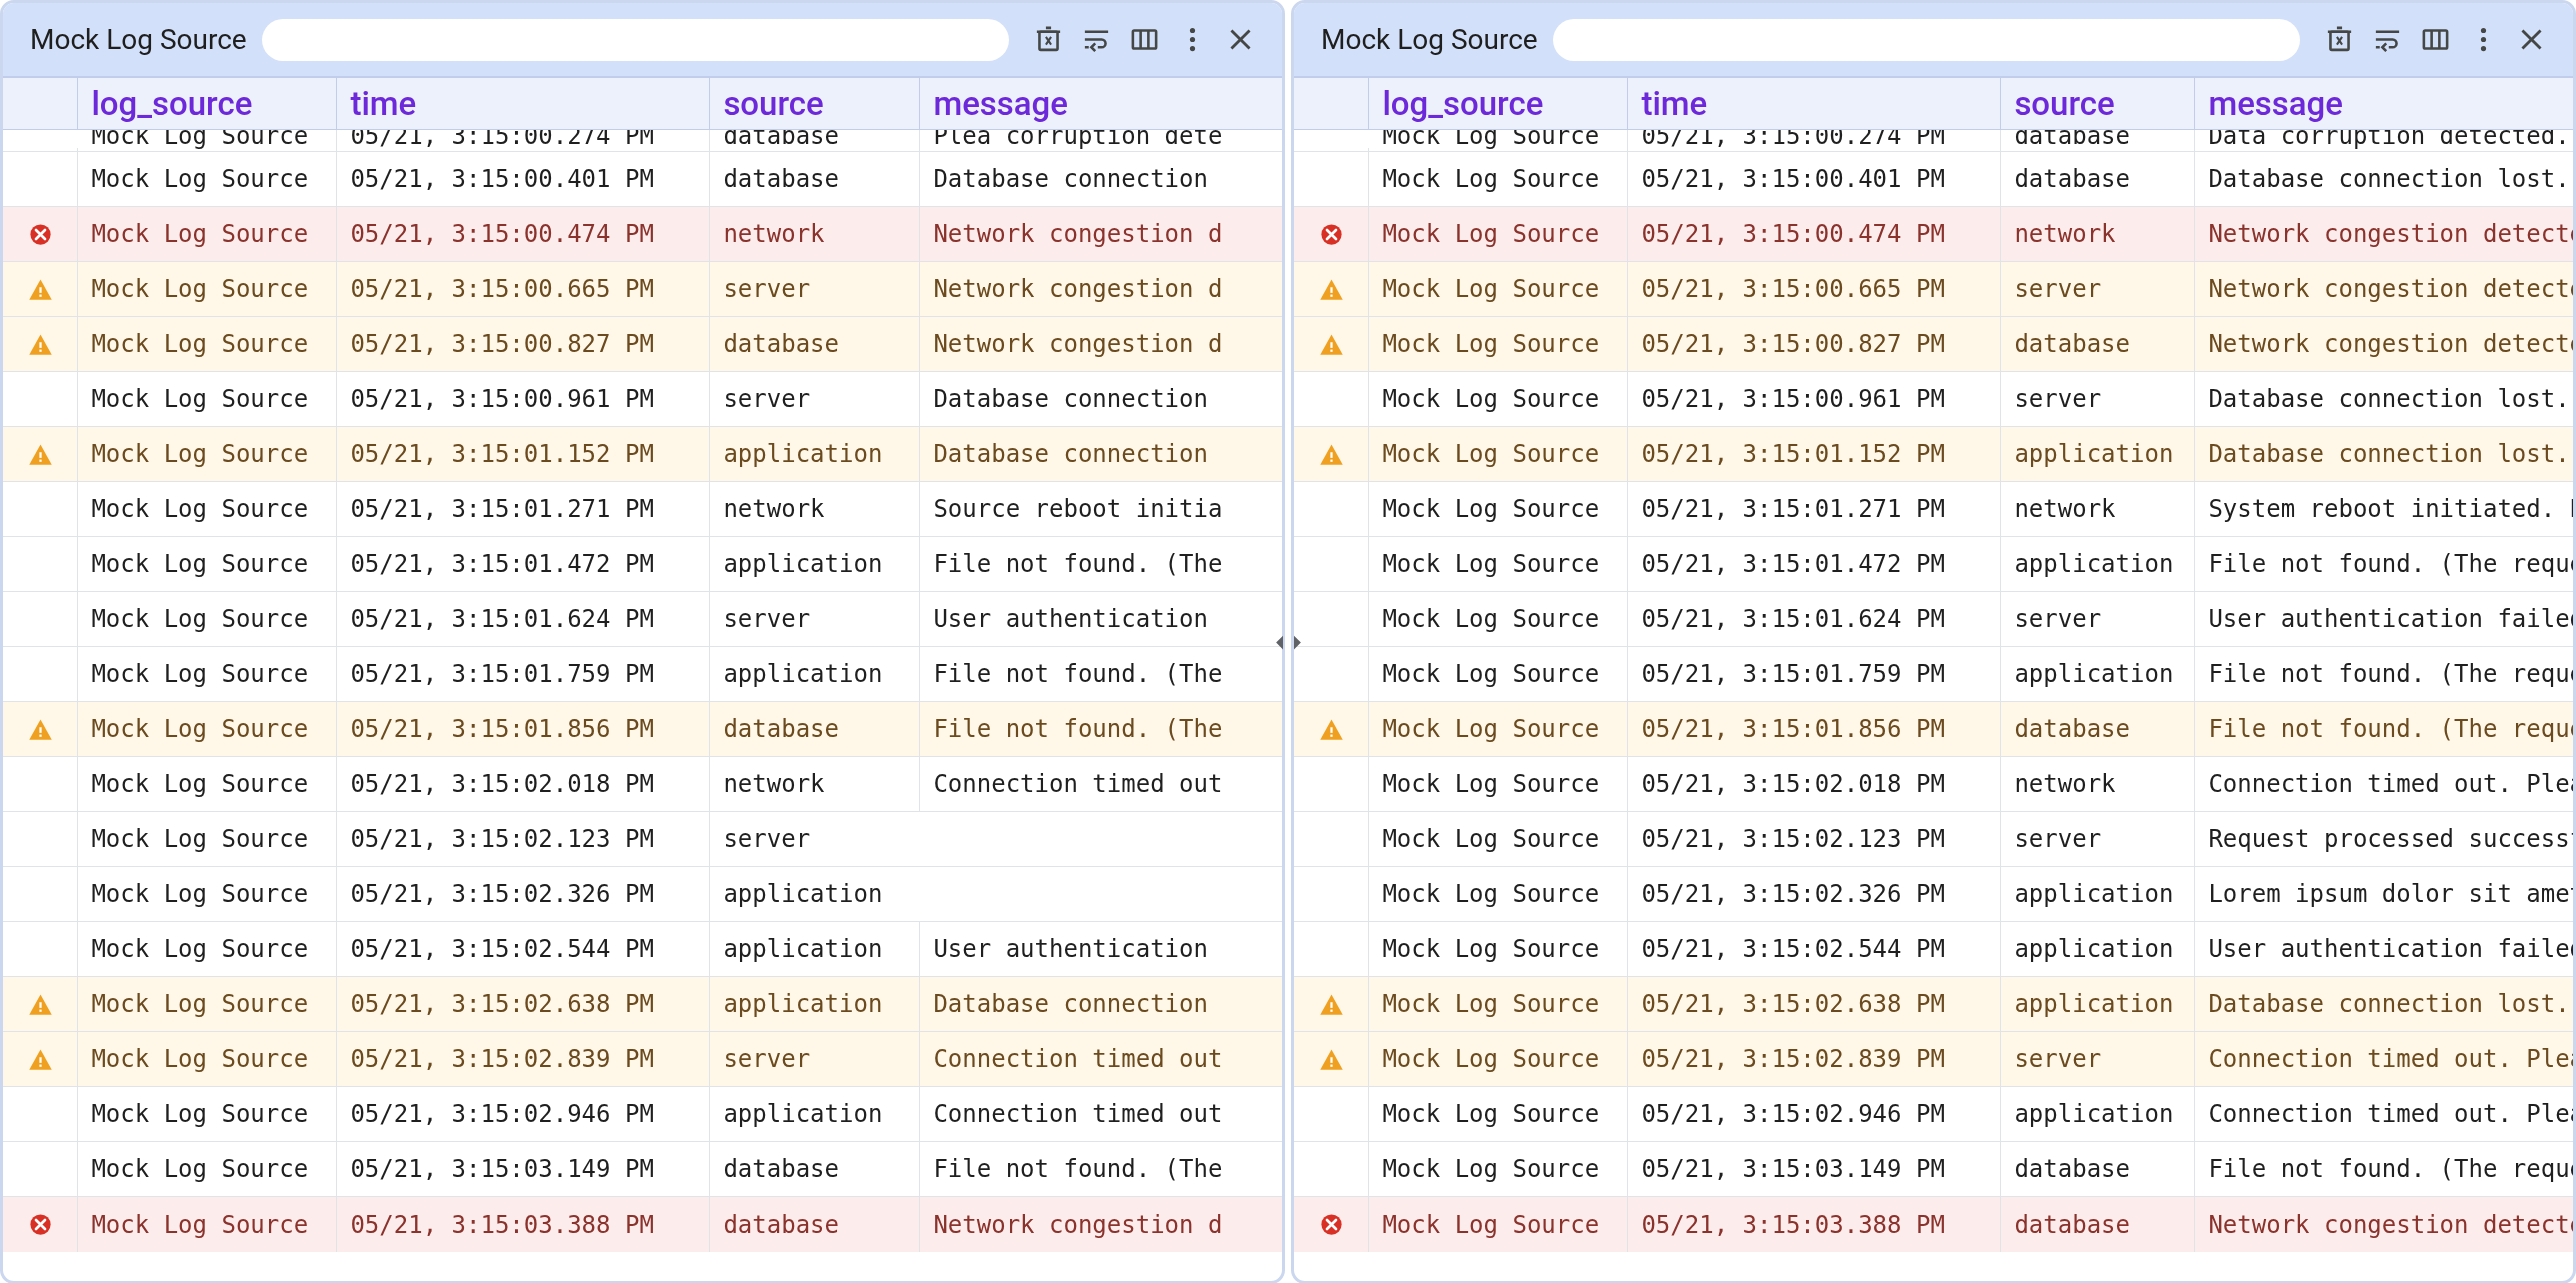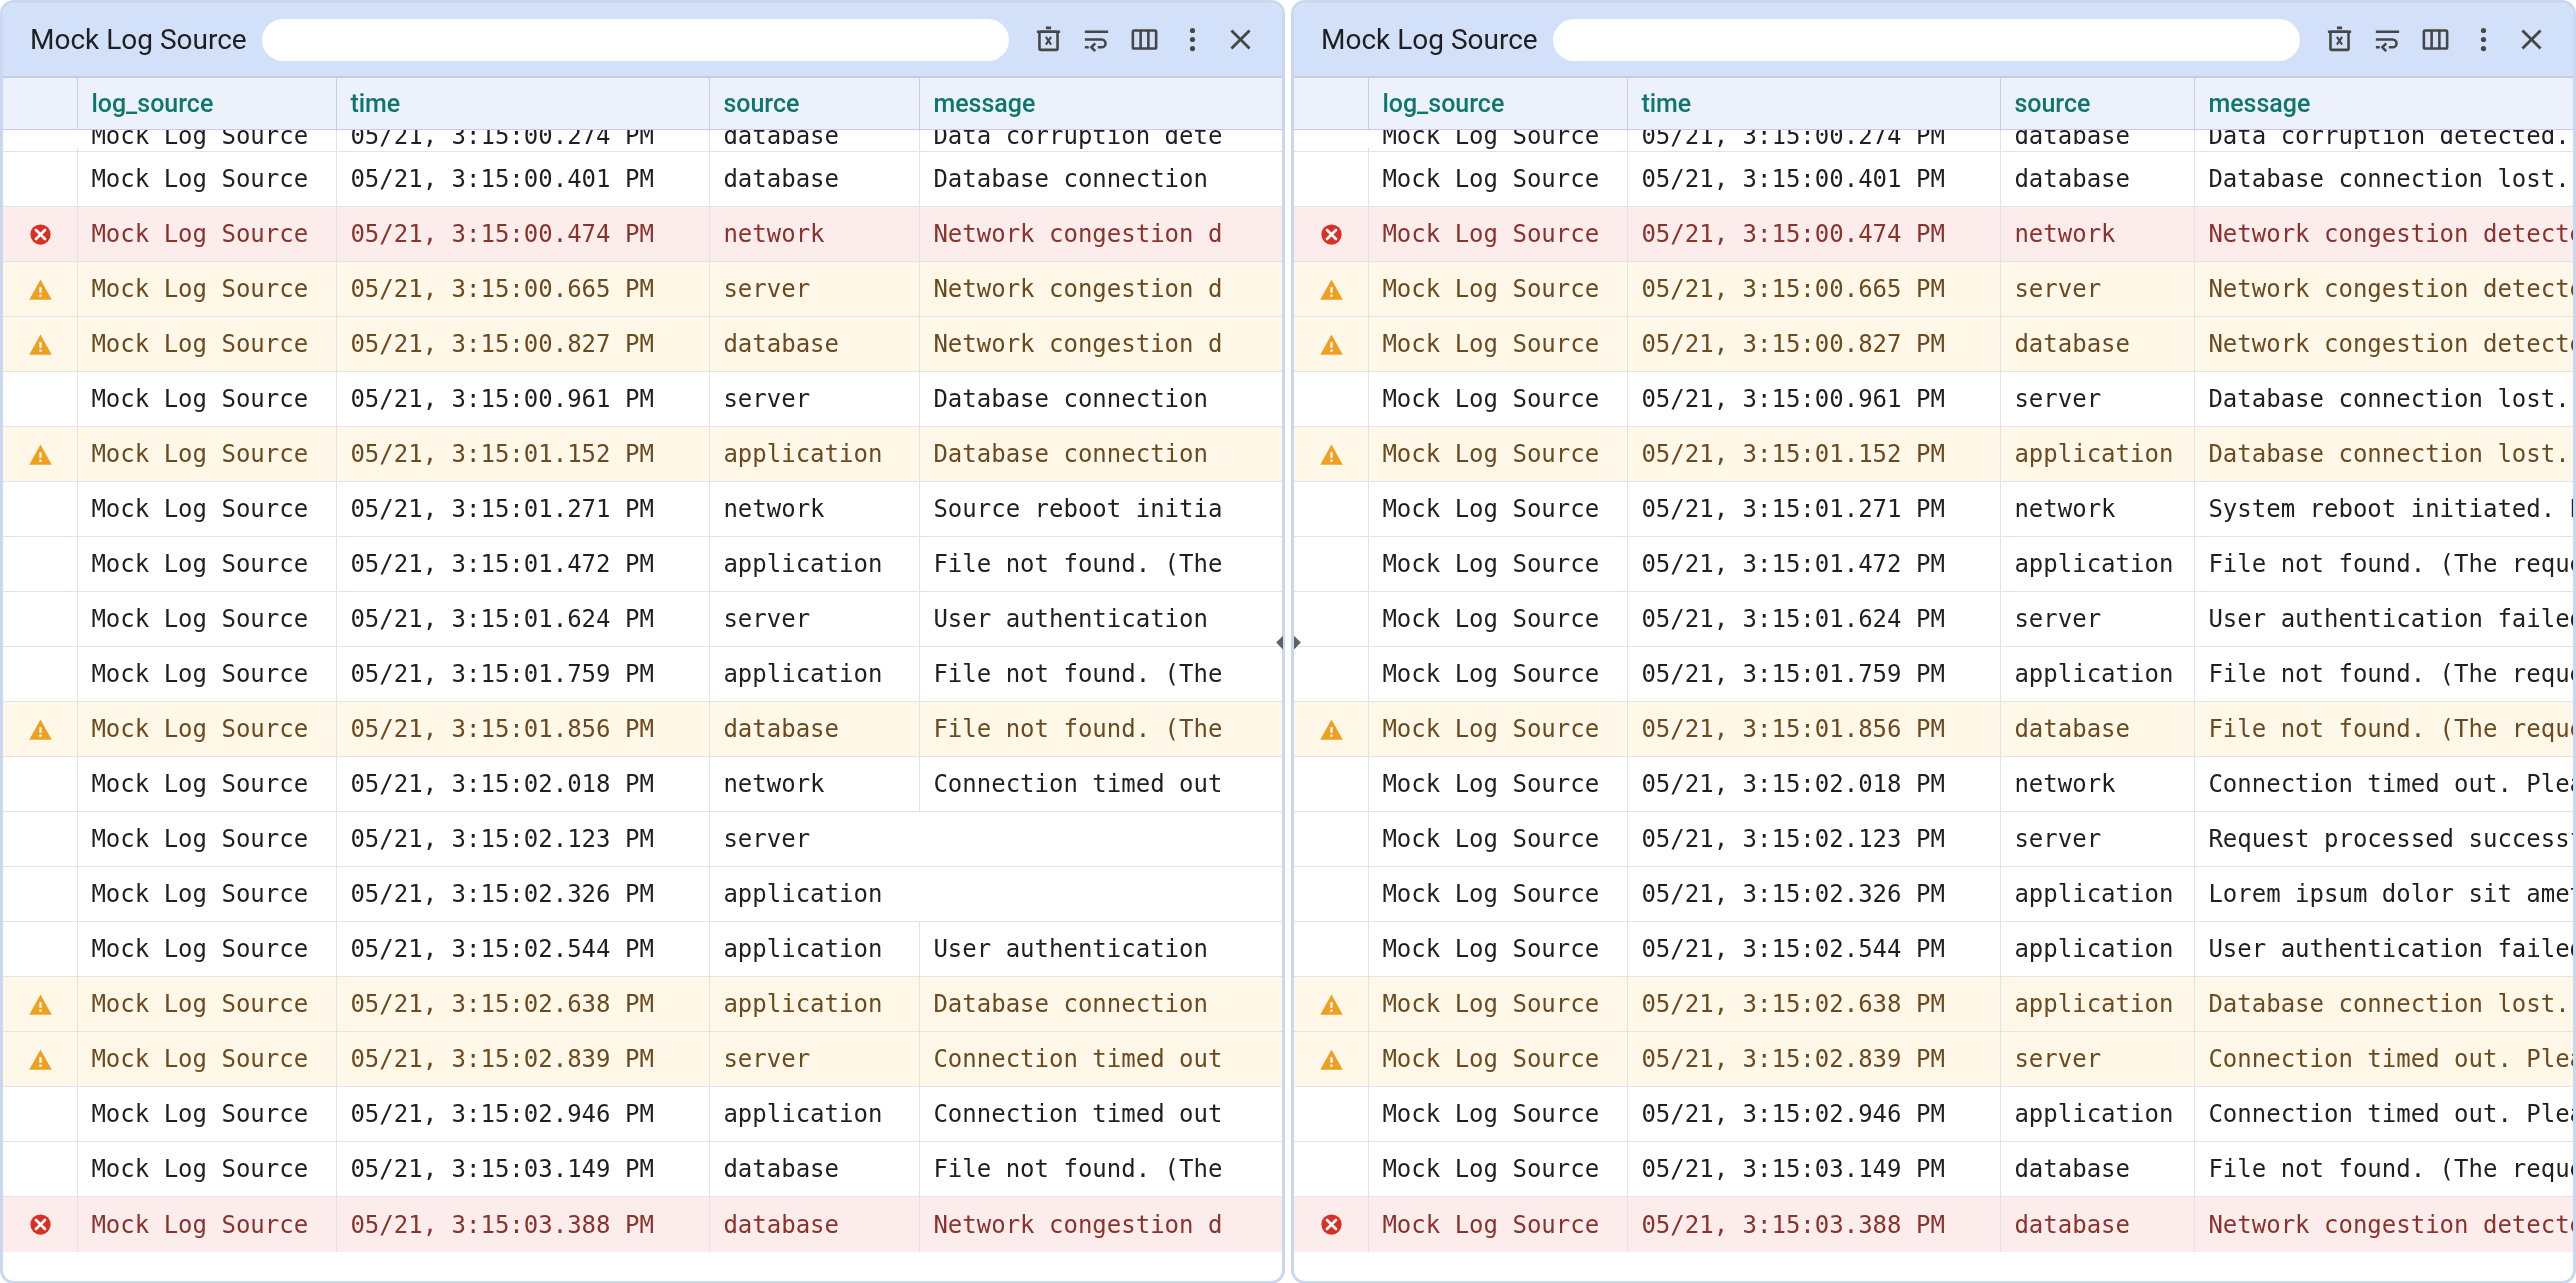--- a/index.html
+++ b/index.html
@@ -11,21 +11,21 @@
   
   .toolbar { height: 75px; background: #d2e0f9; display: flex; align-items: center; padding: 0 18px 0 27px; gap: 15px; flex-shrink: 0; border-bottom: 2.2px solid #c1cdea; }
   .toolbar-title { font-size: 28px; color: #1f1f1f; font-weight: 400; white-space: nowrap; }
   .search-pill { flex: 1; height: 42px; background: #fff; border-radius: 21px; }
   .toolbar-icons { display: flex; align-items: center; gap: 0; }
   .icon-btn { width: 48px; height: 48px; display: flex; align-items: center; justify-content: center; border-radius: 7.5px; color: #444746; cursor: pointer; }
   .icon-btn svg { width: 31px; height: 31px; }
 
   
   .header-row { height: 52px; background: #ecf1fc; display: flex; flex-shrink: 0; border-bottom: 1.5px solid #c1cdea; }
-  .header-cell { display: flex; align-items: center; padding: 0 13.4px; font-size: 25px; color: #0f766e; font-weight: 500; border-right: 1.5px solid #c1cdea; }
+  .header-cell { display: flex; align-items: center; padding: 0 13.4px; font-size: 33px; color: #6d28d9; font-weight: 500; border-right: 1.5px solid #c1cdea; }
   .header-cell:last-child { border-right: none; text-align: center; }
 
   
   .body-scroll { flex: 1; overflow: hidden; position: relative; }
   .rows { height: 100%; }
   .row { height: 55px; display: flex; border-bottom: 1.5px solid #e0e3e7; font-family: "SF Mono","Menlo","Consolas",monospace; font-size: 24px; color: #1f1f1f; }
   .row.partial-top { height: 22.4px; align-items: flex-end; overflow: hidden; }
   .row.partial-top .cell { padding-bottom: 3px; line-height: 1; }
   .row.partial-bottom { border-bottom: none; }
   .row.level-error { background: #fdecec; color: #8a322c; }
@@ -108,21 +108,21 @@
       <div class="header-cell col-source">source</div>
       <div class="header-cell col-msg">message</div>
     </div>
     <div class="body-scroll">
       <div class="rows" id="rowsA">
           <div class="row partial-top">
             <div class="cell icon-cell col-icon"></div>
             <div class="cell col-logsrc">Mock Log Source</div>
             <div class="cell col-time">05/21, 3:15:00.274 PM</div>
             <div class="cell col-source">database</div>
-            <div class="cell col-msg">Data corruption dete</div>
+            <div class="cell col-msg">Plea corruption dete</div>
           </div>
           <div class="row">
             <div class="cell icon-cell col-icon"></div>
             <div class="cell col-logsrc">Mock Log Source</div>
             <div class="cell col-time">05/21, 3:15:00.401 PM</div>
             <div class="cell col-source">database</div>
             <div class="cell col-msg">Database connection</div>
           </div>
           <div class="row level-error">
             <div class="cell icon-cell col-icon">

